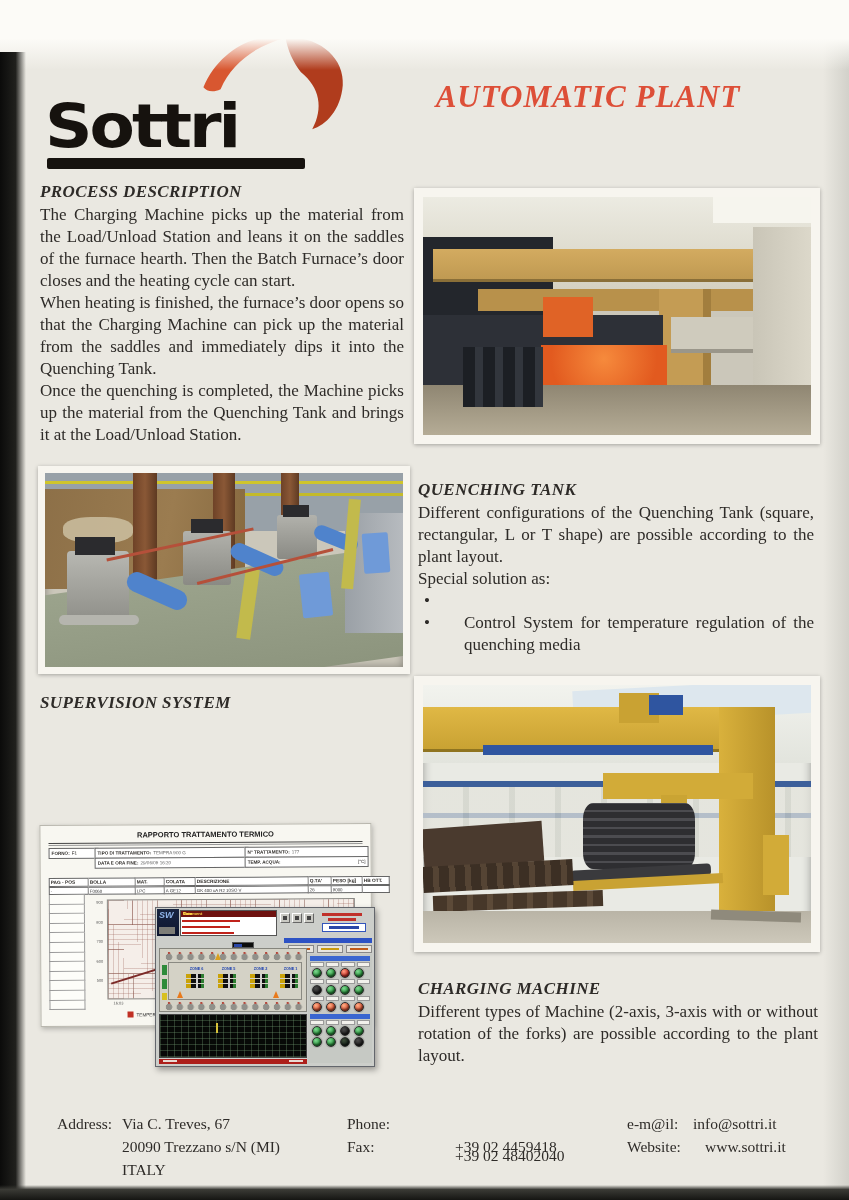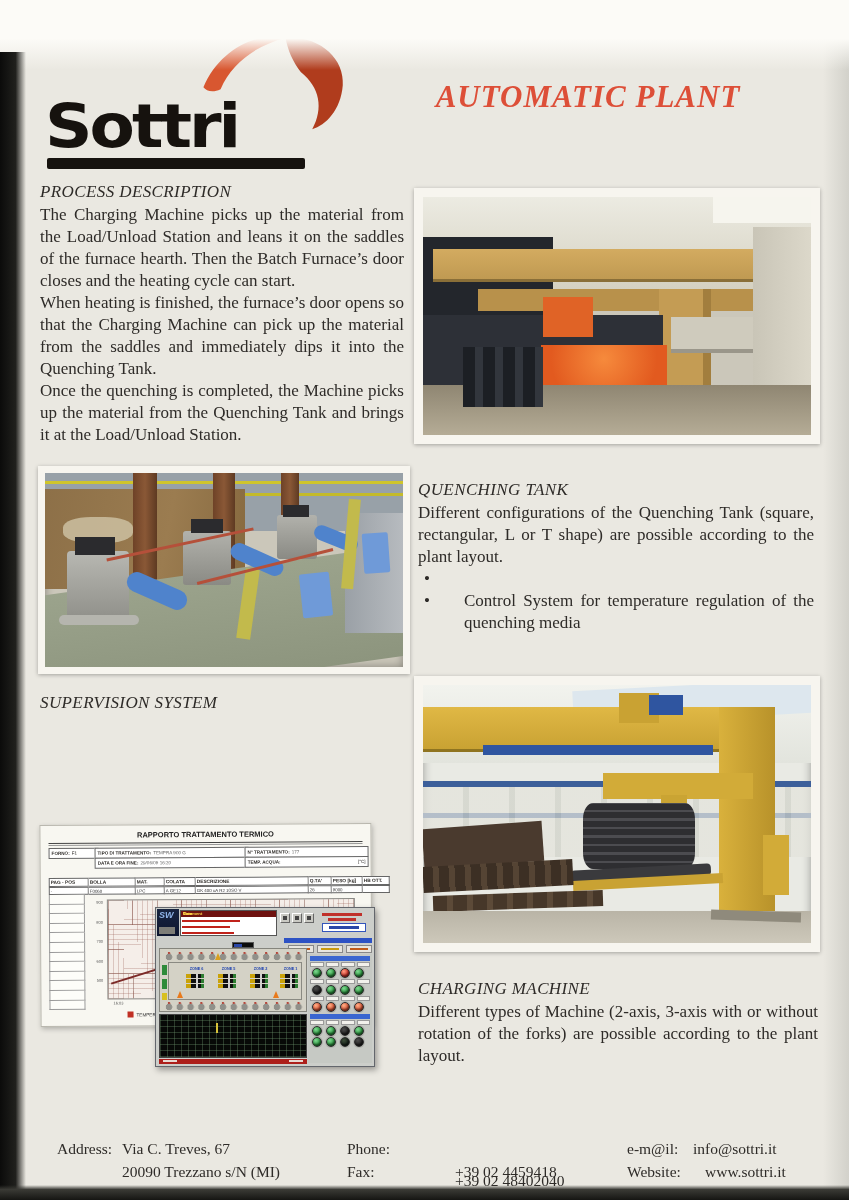--- a/index.html
+++ b/index.html
@@ -13,21 +13,21 @@
   
   .logo{position:absolute;left:45px;top:30px;width:300px;height:140px;}
   .logo-flame{position:absolute;left:140px;top:0px;width:180px;height:105px;}
   .logo-word{position:absolute;left:0px;top:58px;font-family:"DejaVu Sans",sans-serif;font-weight:700;
              font-size:66px;letter-spacing:-3px;color:#16120e;transform:scaleY(.92);}
   .logo-underline{position:absolute;left:2px;top:128px;width:258px;height:11px;background:#16120e;border-radius:2px;}
   .main-title{position:absolute;left:368px;top:78px;width:440px;text-align:center;
               font-style:italic;font-weight:700;font-size:31px;line-height:37px;color:#dd4f38;letter-spacing:1px;}
   
   .sec{position:absolute;font-size:17px;line-height:22px;text-align:justify;}
-  .sec-heading{font-style:italic;font-size:17px;letter-spacing:.4px;margin:0 0 1px 0;font-weight:400;}
+  .sec-heading{font-style:italic;font-size:17px;letter-spacing:.4px;margin:0 0 1px 0;font-weight:700;}
   .sec p{margin:0;}
   .bullet-row{display:flex;text-align:justify;}
   .bullet-dot{width:40px;flex:none;padding-left:6px;}
   .bullet-dot::before{content:"\2022";}
   .bullet-text{flex:1;}
   
   .photo-frame{position:absolute;background:#f7f5ef;box-shadow:0 1px 4px rgba(0,0,0,.3);}
   .photo{position:relative;overflow:hidden;box-shadow:inset 0 0 10px rgba(0,0,0,.35);background:#cbc7ba;}
   .photo *{position:absolute;}
   
@@ -105,21 +105,21 @@
   .lo{background:radial-gradient(circle at 35% 30%,#ffb088,#e05a3a 60%,#7c2410);}
   .ld{background:radial-gradient(circle at 35% 30%,#4c4c4c,#222 65%);}
   .lk{background:radial-gradient(circle at 35% 30%,#3c4c38,#15221a 65%);}
   .trend{left:3px;top:106px;width:148px;height:44px;background:#070907;border:1px solid #444;
          background-image:repeating-linear-gradient(90deg,rgba(110,150,110,.35) 0 .7px,transparent .7px 7px),
                           repeating-linear-gradient(0deg,rgba(110,150,110,.35) 0 .7px,transparent .7px 6px);}
   .trend i{position:absolute;left:56px;top:8px;width:2px;height:10px;background:#d8c33a;}
   .redbar{left:3px;top:151px;width:148px;height:4.5px;background:#ad1f1b;}
   .redbar i{position:absolute;top:1px;width:14px;height:2.4px;background:#e8d9d2;}
   
-  .footer-item{position:absolute;font-size:15.5px;line-height:23px;margin-top:25px;}
+  .footer-item{position:absolute;font-size:15.5px;line-height:23px;}
   
 </style>
 </head>
 <body>
 
 <div class="page">
 
   <div class="scan-top"></div>
   <div class="scan-left"></div>
   <div class="scan-bottom"></div>
@@ -194,20 +194,21 @@
       <div style="left:318px;top:60px;width:26px;height:40px;background:#6f9ad8;border-radius:2px;transform:rotate(-4deg);"></div>
       <div style="left:256px;top:100px;width:30px;height:44px;background:#6f9ad8;border-radius:2px;transform:rotate(-6deg);"></div>
       <div style="left:60px;top:70px;width:150px;height:2.5px;background:#b5503a;transform:rotate(-12deg);"></div>
       <div style="left:150px;top:92px;width:140px;height:2.5px;background:#b5503a;transform:rotate(-14deg);"></div>
     </div>
   </div>
 
   <div class="sec" style="left:418px;top:479px;width:396px;">
     <h3 class="sec-heading">QUENCHING TANK</h3>
     <p>Different configurations of the Quenching Tank (square, rectangular, L or T shape) are possible according to the plant layout.</p>
+    <p>Special solution as:</p>
     <div class="bullet-row">
       <span class="bullet-dot"></span>
     </div>
     <div class="bullet-row">
       <span class="bullet-dot"></span>
       <span class="bullet-text">Control System for temperature regulation of the quenching media</span>
     </div>
   </div>
 
   <div class="sec" style="left:40px;top:692px;width:368px;">

